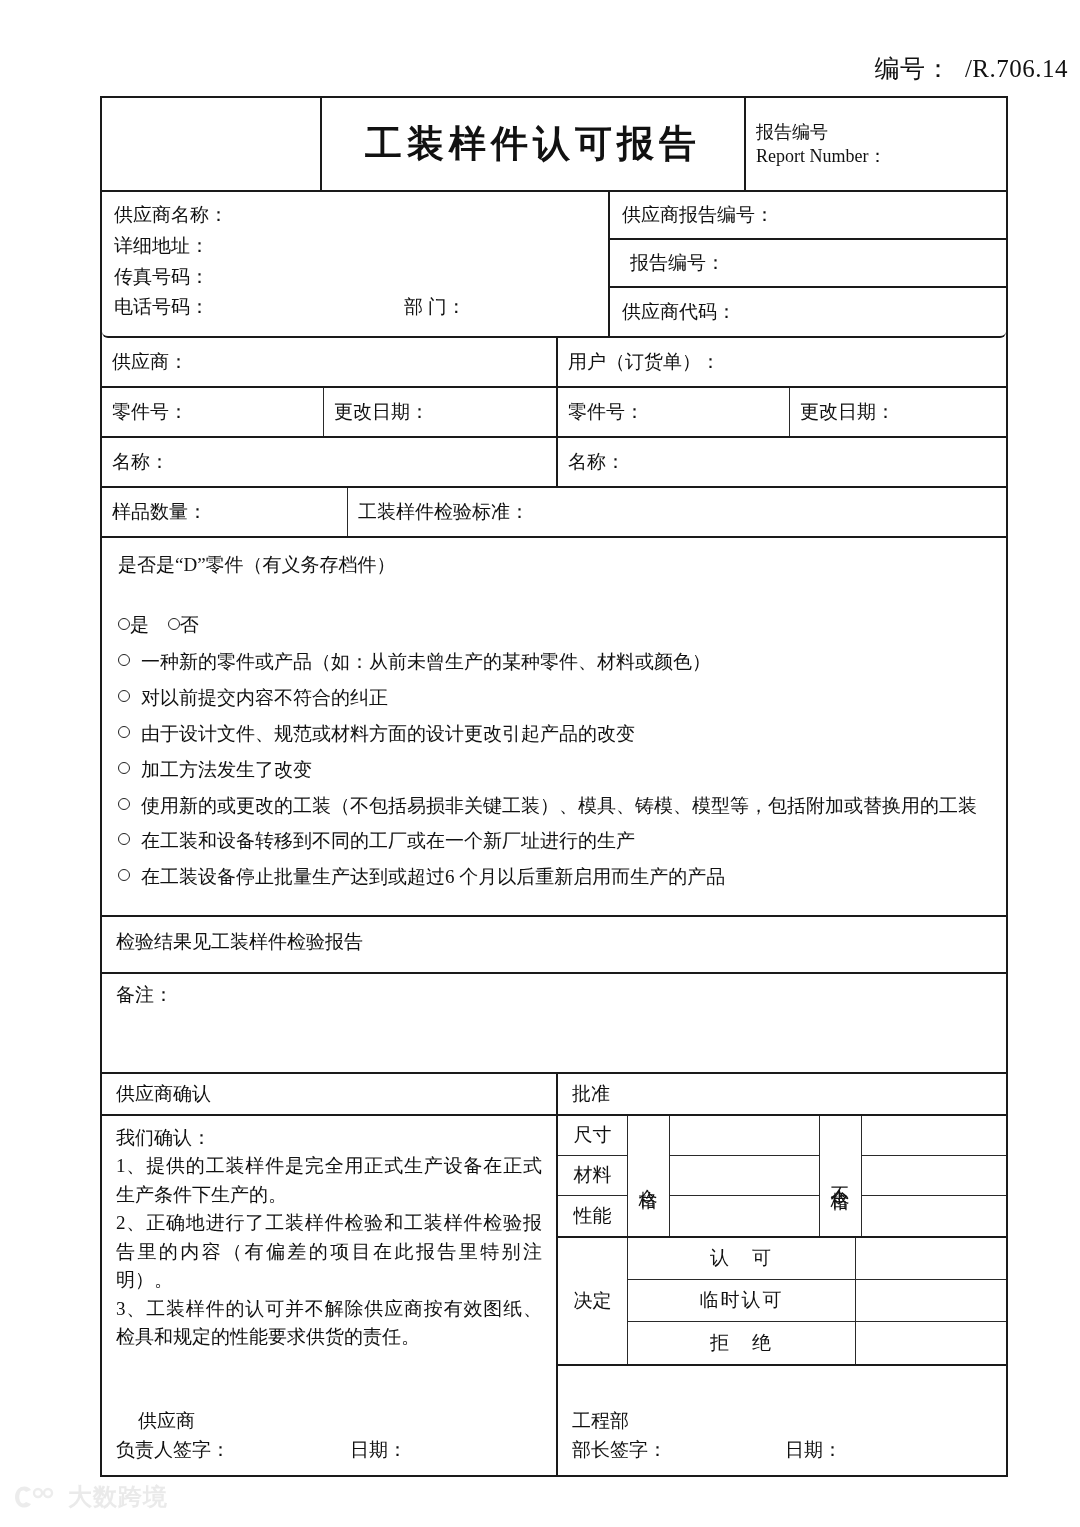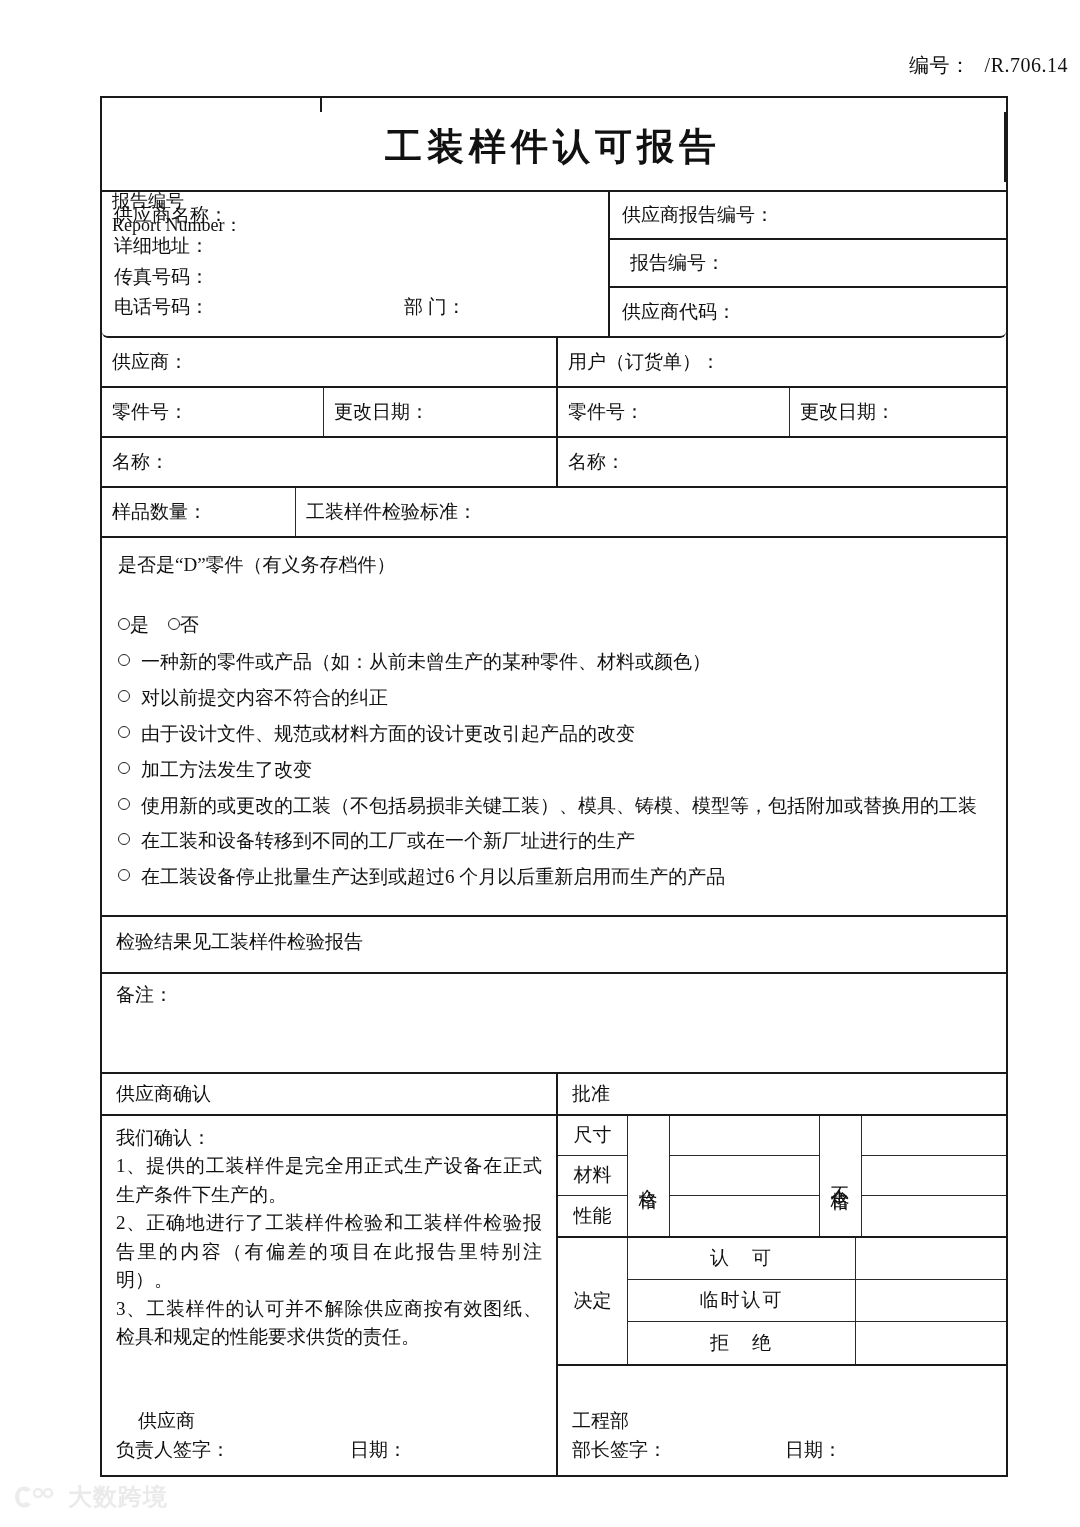--- a/index.html
+++ b/index.html
@@ -14,38 +14,38 @@
     font-family: "Liberation Serif", "DejaVu Serif", serif;
     color: #111111;
     overflow: hidden;
   }
 
   
   .doc-ref {
     position: absolute;
     top: 52px;
     right: 12px;
-    font-size: 20px;
+    font-size: 25px;
     letter-spacing: 0.5px;
     white-space: nowrap;
   }
   .doc-ref .ref-label { margin-right: 14px; }
 
   
   .form-frame {
     position: absolute;
     left: 100px;
     top: 96px;
     width: 908px;
     border: 2px solid #1a1a1a;
     box-sizing: border-box;
     background: #fff;
   }
 
-  .row { display: flex; width: 100%; box-sizing: border-box; flex-direction: column; }
+  .row { display: flex; width: 100%; box-sizing: border-box; }
   .bb { border-bottom: 2px solid #1a1a1a; }
   .bb1 { border-bottom: 1.5px solid #2a2a2a; }
   .br { border-right: 2px solid #1a1a1a; }
   .br1 { border-right: 1.5px solid #2a2a2a; }
 
   .cell {
     box-sizing: border-box;
     padding: 7px 10px;
     font-size: 19px;
     line-height: 1.5;
@@ -105,21 +105,21 @@
   .lrow { display: flex; width: 100%; }
   .lrow .cell { display: flex; align-items: center; }
   .h-md { height: 48px; }
 
   .w-half-l { width: 456px; }
   .w-q1 { width: 222px; }
   .w-q2 { width: 234px; }
   .w-q3 { width: 232px; }
   .w-q4 { flex: 1; }
   .w-rest { flex: 1; }
-  .w-sample { width: 194px; }
+  .w-sample { width: 246px; }
 
   
   .check-sec { padding: 14px 16px 16px 16px; }
   .check-head { font-size: 19px; margin-bottom: 34px; }
   .yn-line { font-size: 19px; margin-bottom: 10px; }
   .yn-line .opt { margin-right: 14px; white-space: nowrap; }
   .circ {
     display: inline-block;
     width: 12px;
     height: 12px;

